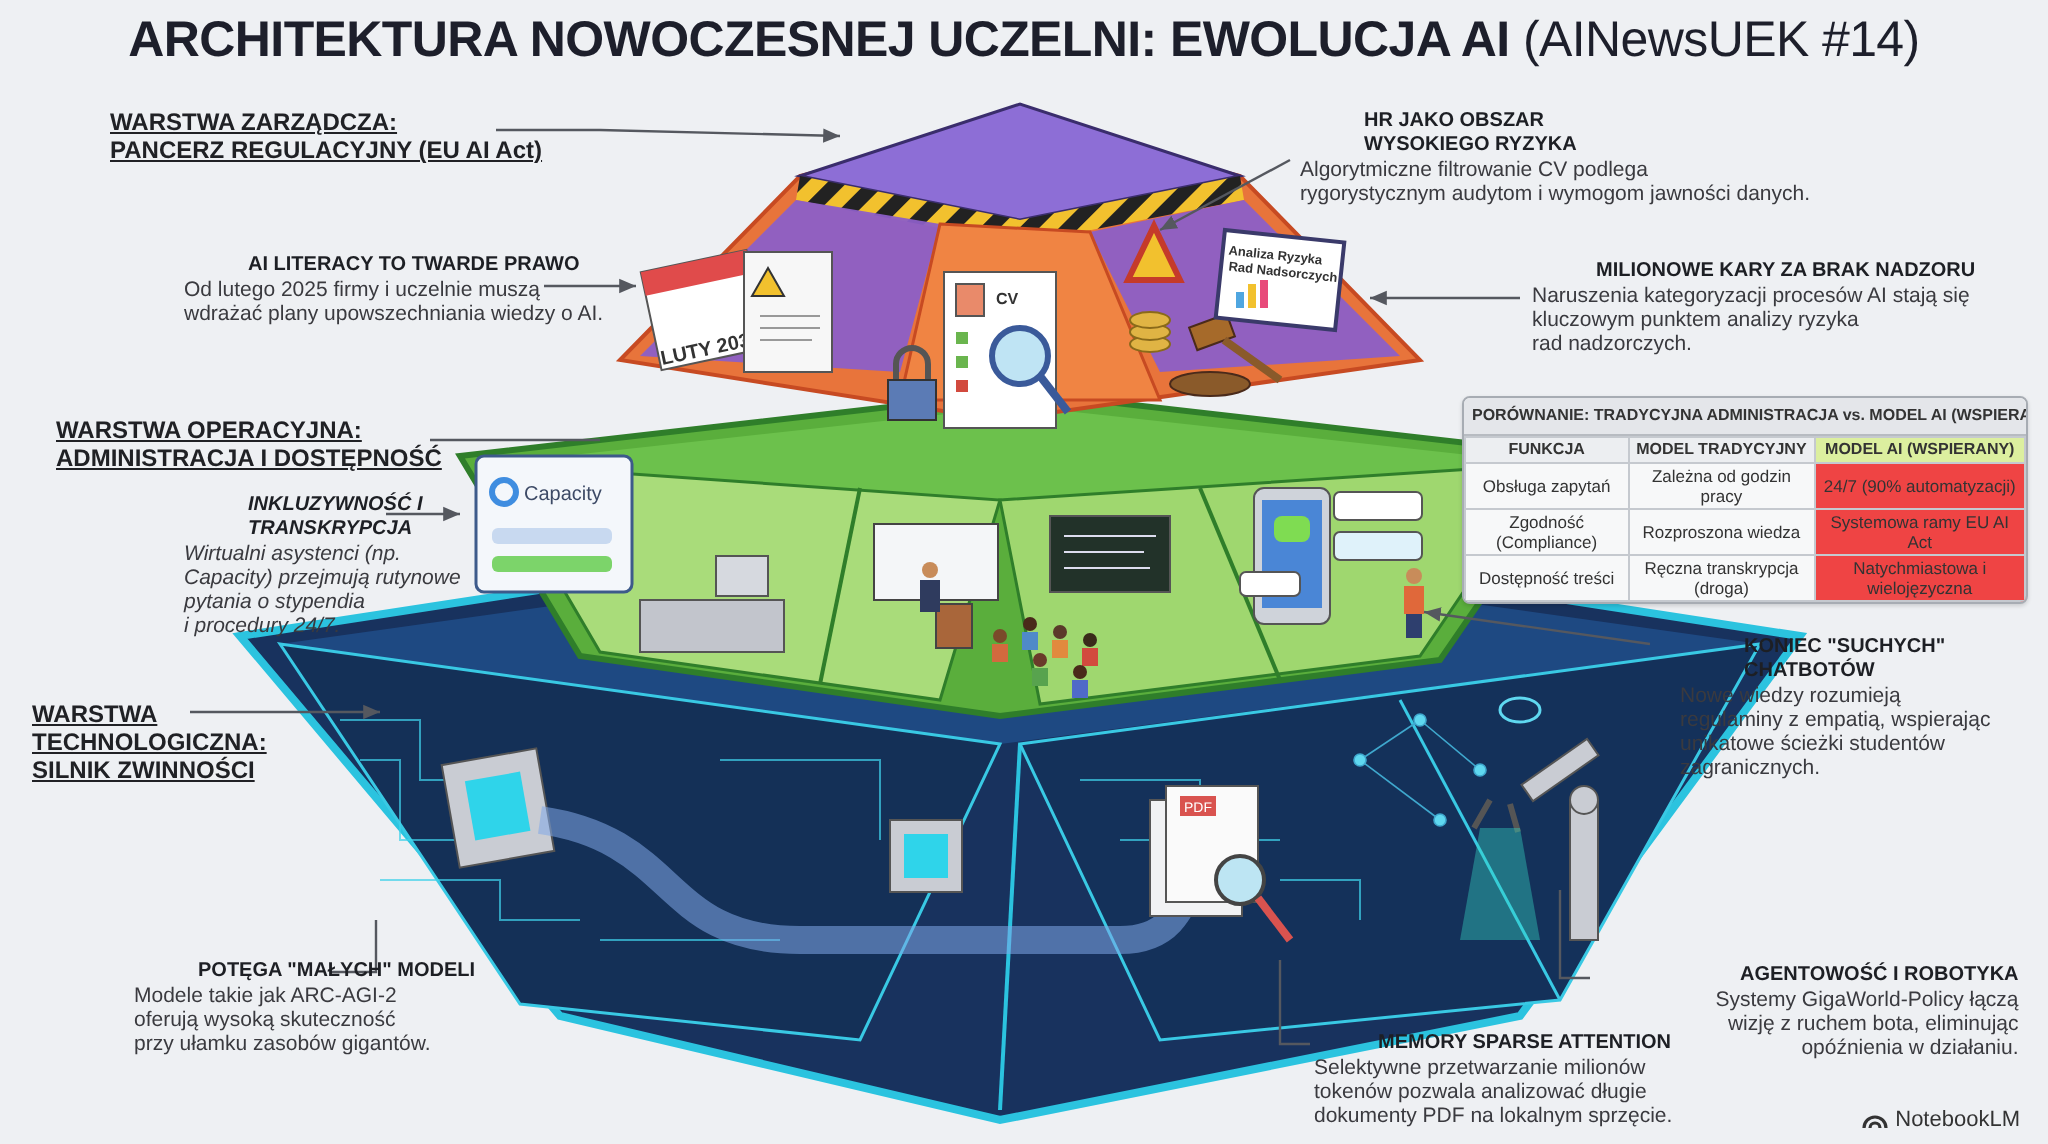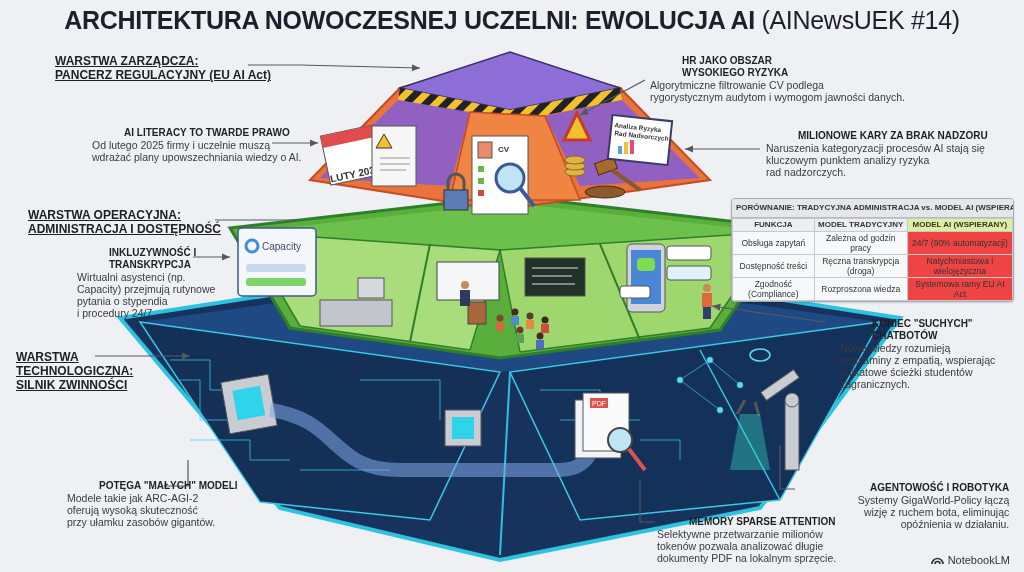--- a/index.html
+++ b/index.html
@@ -278,21 +278,21 @@
   <span class="b">rygorystycznym audytom i wymogom jawności danych.</span>
 </div>
 
 <div class="label" style="left:766px;top:130px;">
   <span class="h">MILIONOWE KARY ZA BRAK NADZORU</span>
   <span class="b">Naruszenia kategoryzacji procesów AI stają się</span>
   <span class="b">kluczowym punktem analizy ryzyka</span>
   <span class="b">rad nadzorczych.</span>
 </div>
 
-<div class="label" style="left:77px;top:247px;">
+<div class="label" style="left:92px;top:247px;font-style:italic;">
   <span class="h">INKLUZYWNOŚĆ I</span>
   <span class="h">TRANSKRYPCJA</span>
   <span class="b">Wirtualni asystenci (np.</span>
   <span class="b">Capacity) przejmują rutynowe</span>
   <span class="b">pytania o stypendia</span>
   <span class="b">i procedury 24/7.</span>
 </div>
 
 <div class="label" style="left:840px;top:318px;">
   <span class="h">KONIEC "SUCHYCH"</span>
@@ -334,28 +334,28 @@
         <th class="ai">MODEL AI (WSPIERANY)</th>
       </tr>
     </thead>
     <tbody>
       <tr>
         <td>Obsługa zapytań</td>
         <td>Zależna od godzin pracy</td>
         <td class="ai">24/7 (90% automatyzacji)</td>
       </tr>
       <tr>
+        <td>Zgodność (Compliance)</td>
+        <td>Rozproszona wiedza</td>
+        <td class="ai">Systemowa ramy EU AI Act</td>
+      </tr>
+      <tr>
         <td>Dostępność treści</td>
         <td>Ręczna transkrypcja (droga)</td>
         <td class="ai">Natychmiastowa i wielojęzyczna</td>
-      </tr>
-      <tr>
-        <td>Zgodność (Compliance)</td>
-        <td>Rozproszona wiedza</td>
-        <td class="ai">Systemowa ramy EU AI Act</td>
       </tr>
     </tbody>
   </table>
 </div>
 
 <div class="brand">
   <svg width="13" height="10" viewBox="0 0 13 10">
     <path d="M1,9 A5.5,5.5 0 0 1 12,9" fill="none" stroke="#333" stroke-width="1.6"></path>
     <path d="M4,9 A2.5,2.5 0 0 1 9,9" fill="none" stroke="#333" stroke-width="1.6"></path>
   </svg>

